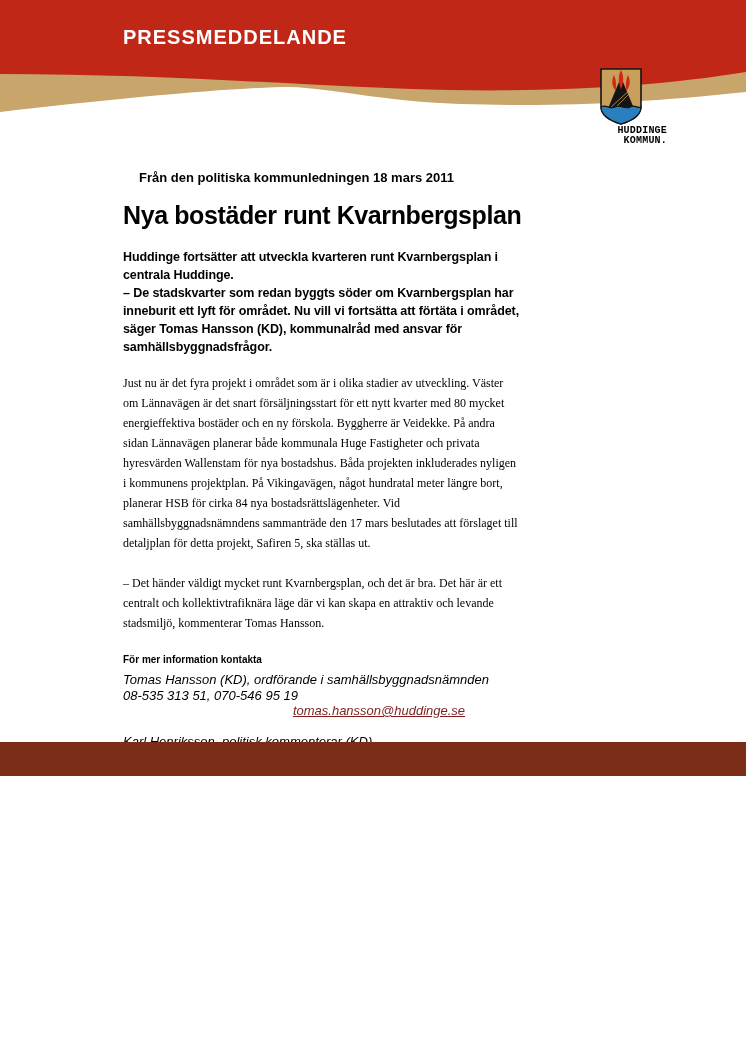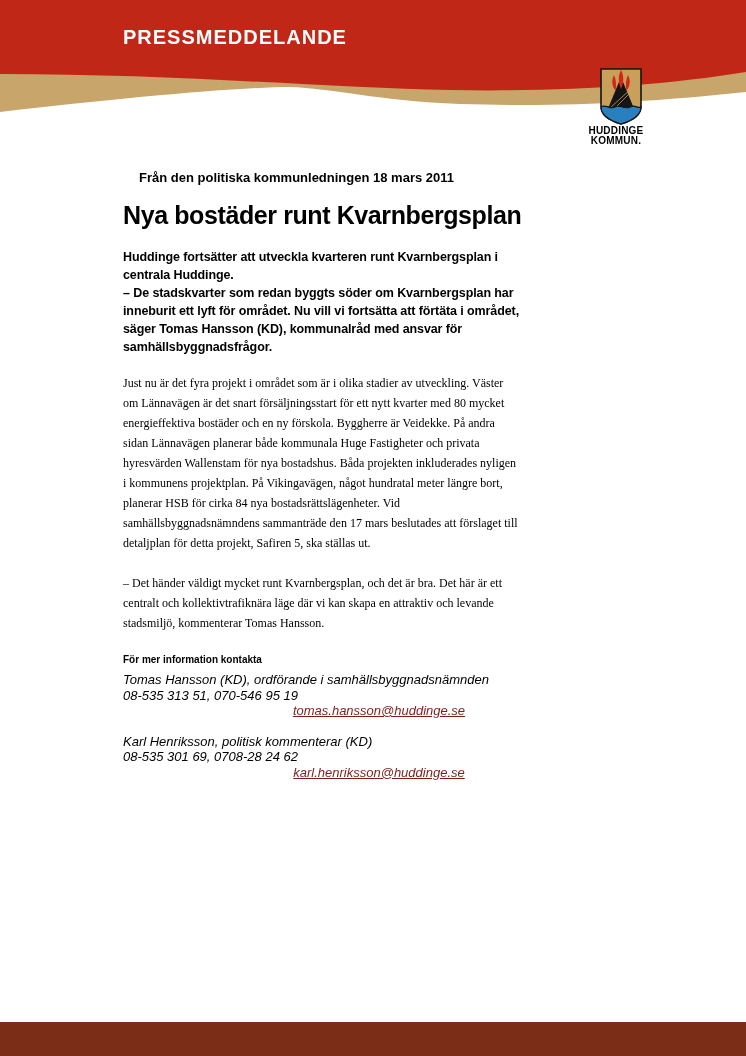--- a/index.html
+++ b/index.html
@@ -1,31 +1,31 @@
 <!DOCTYPE html>
 <html><head>
 <meta charset="utf-8">
 <style>
   html,body{margin:0;padding:0;background:#fff;}
   .page{
-    position:relative;width:746px;height:1056px;background:#ffffff;
+    position:relative;width:746px;height:776px;background:#ffffff;
     font-family:"Liberation Sans",sans-serif;color:#000;overflow:hidden;
   }
   
   .header-waves{position:absolute;top:0;left:0;width:746px;height:150px;display:block;}
   .press-label{
     position:absolute;left:123px;top:26px;
     font-size:20px;font-weight:700;letter-spacing:1px;color:#ffffff;
   }
   
   .coat{position:absolute;left:600px;top:68px;width:42px;height:57px;}
   .logo-caption{
-    position:absolute;left:578px;top:126px;width:76px;
-    text-align:center;font-size:10px;font-weight:700;line-height:10px;
-    letter-spacing:0.2px;color:#000;white-space:pre-line;
+    position:absolute;left:591px;top:126px;width:76px;
+    text-align:right;font-size:10px;font-weight:700;line-height:10px;
+    letter-spacing:0.2px;color:#000;white-space:pre-line;font-family:Liberation Mono, monospace;
   }
   
   .column{position:absolute;left:123px;top:0;width:512px;}
   .dateline{margin:170px 0 0 16px;font-size:13px;font-weight:700;line-height:15px;}
   .title{margin:15px 0 0 0;font-size:25px;font-weight:700;line-height:30px;letter-spacing:-0.4px;}
   .lead{margin:18px 0 12px 0;font-size:12.5px;font-weight:700;line-height:18px;letter-spacing:-0.1px;white-space:pre-line;}
   .body-serif{margin:17px 0 0 0;font-family:"Liberation Serif",serif;font-size:12px;line-height:20px;white-space:pre-line;}
   .body-serif.second{margin-top:20px;}
   .contact-heading{margin:19px 0 0 0;font-size:10px;font-weight:700;line-height:16px;}
   .contact-group{margin:4px 0 0 0;font-size:13px;font-style:italic;line-height:15.5px;}

